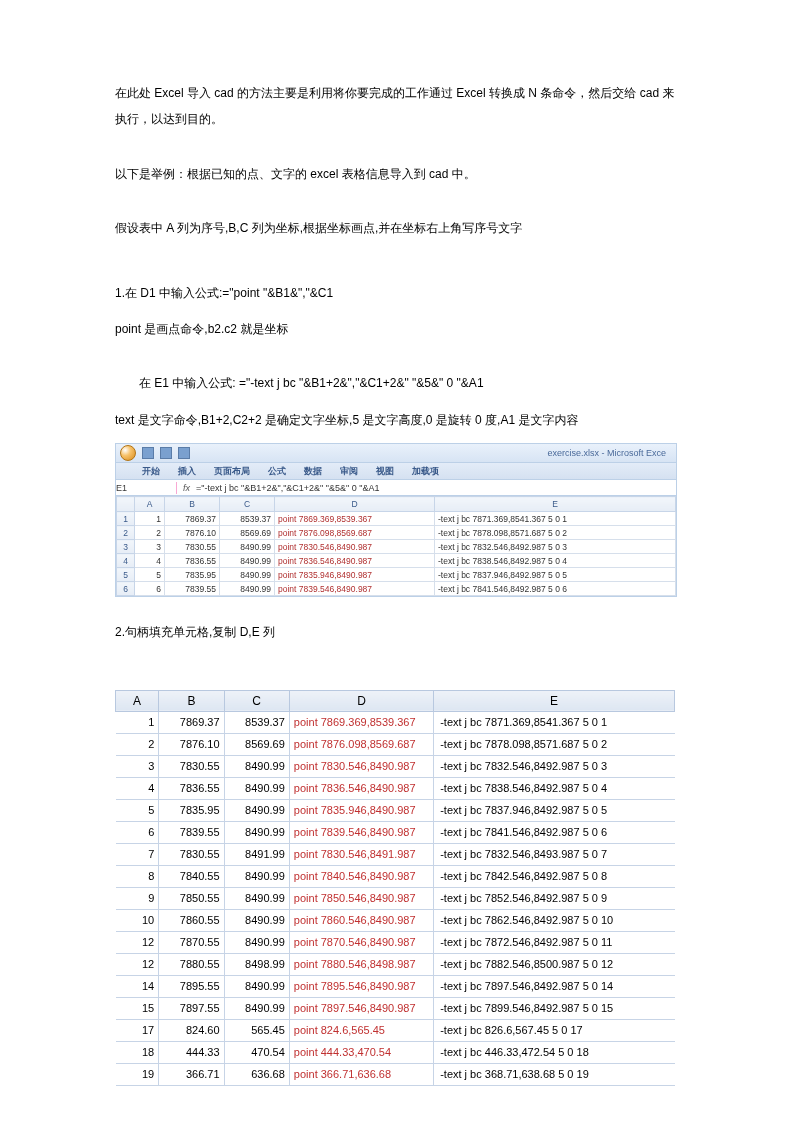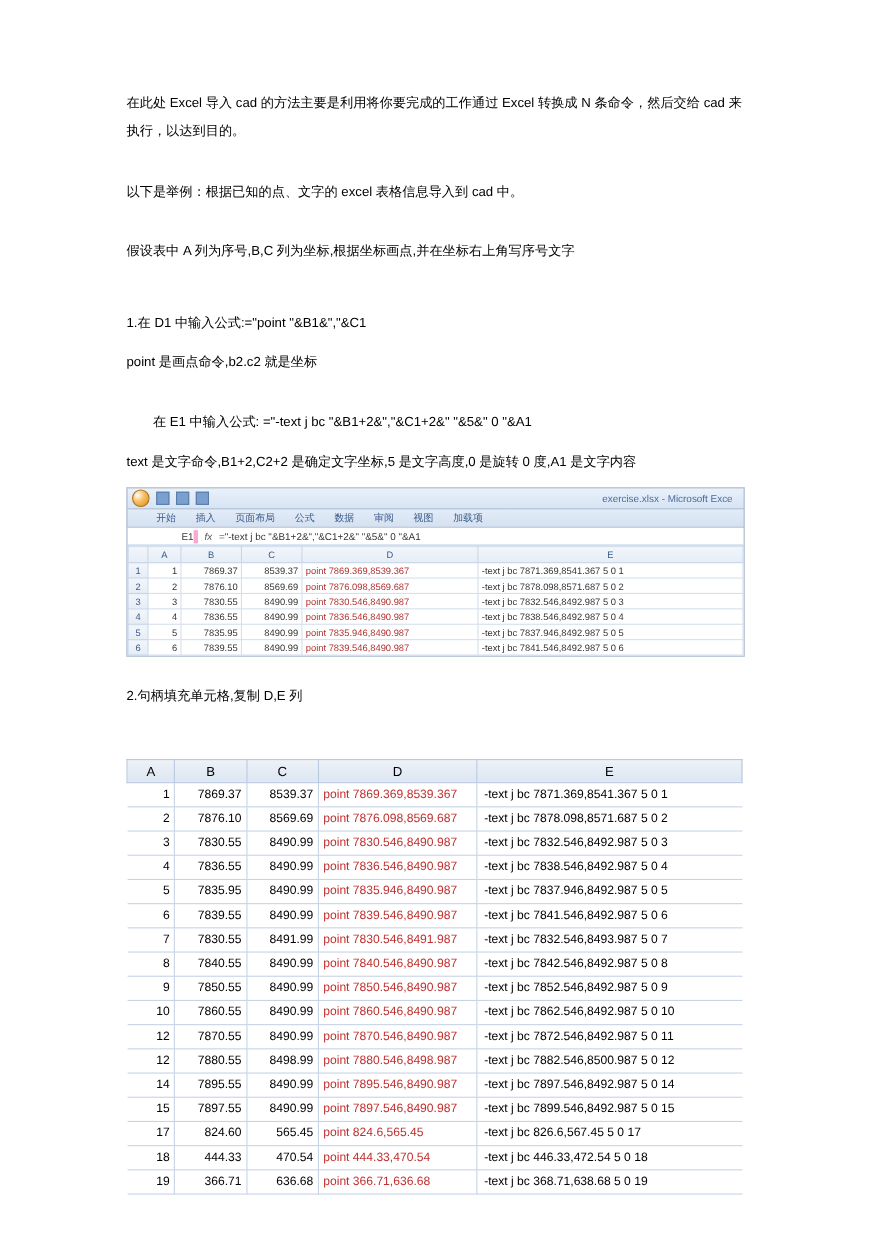--- a/index.html
+++ b/index.html
@@ -62,33 +62,34 @@
   .shot1-tabs {
     height: 16px;
     background: linear-gradient(#e3ecf8, #d5e1f1);
     border-bottom: 1px solid #bcd0e7;
     display: flex;
     align-items: center;
     gap: 18px;
     padding: 0 26px;
     color: #3a5a8a;
     font-size: 9px;
+    font-weight: bold;
   }
   .shot1-formula {
     height: 15px;
     background: #ffffff;
     border-bottom: 1px solid #bcd0e7;
     display: flex;
     align-items: center;
     font-size: 9px;
   }
   .name-box {
     width: 60px;
-    border-right: 4px solid #f9a8d4;
-    text-align: right;
+    border-right: 1px solid #f9a8d4;
+    text-align: left;
     padding: 1px 0;
   }
   .fx { padding: 0 6px; color: #555; font-style: italic; }
   .formula-text { color: #333; }
   .shot1-grid {
     border-collapse: collapse;
     width: 100%;
     table-layout: fixed;
     background: #ffffff;
     font-size: 8.5px;

